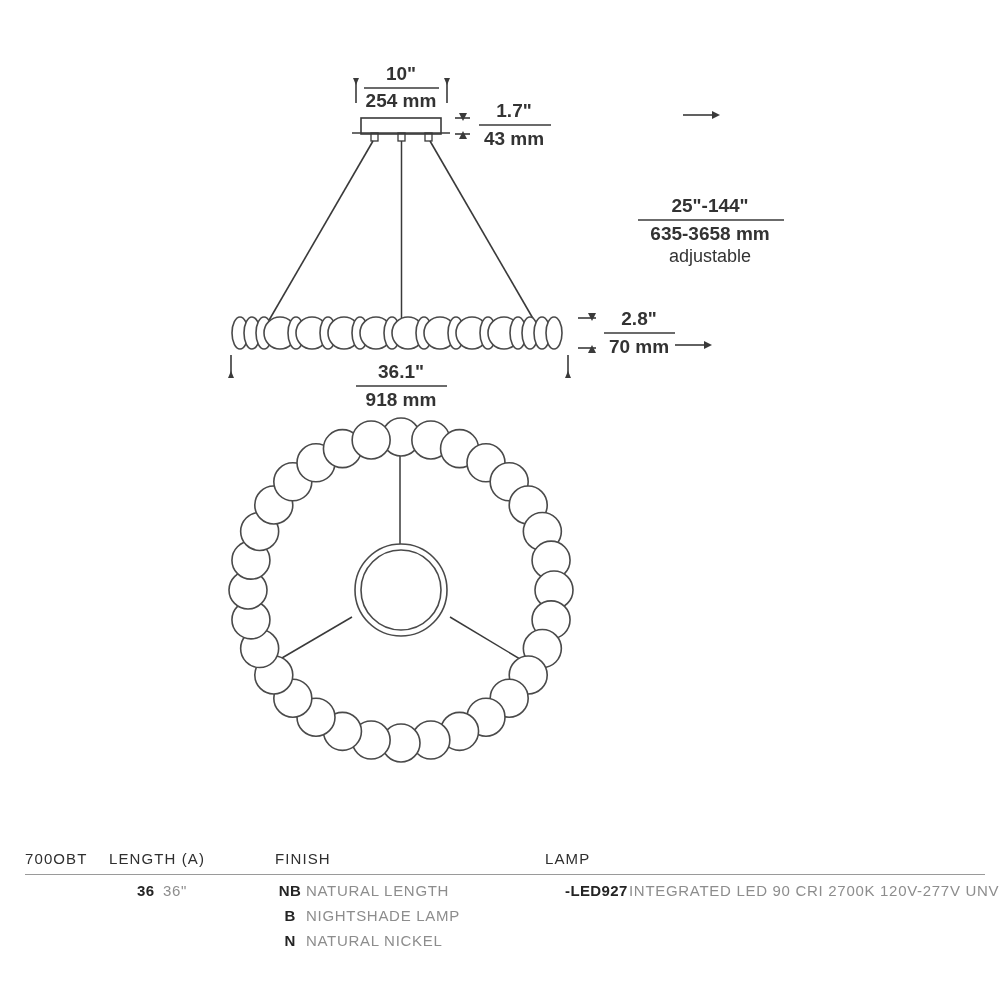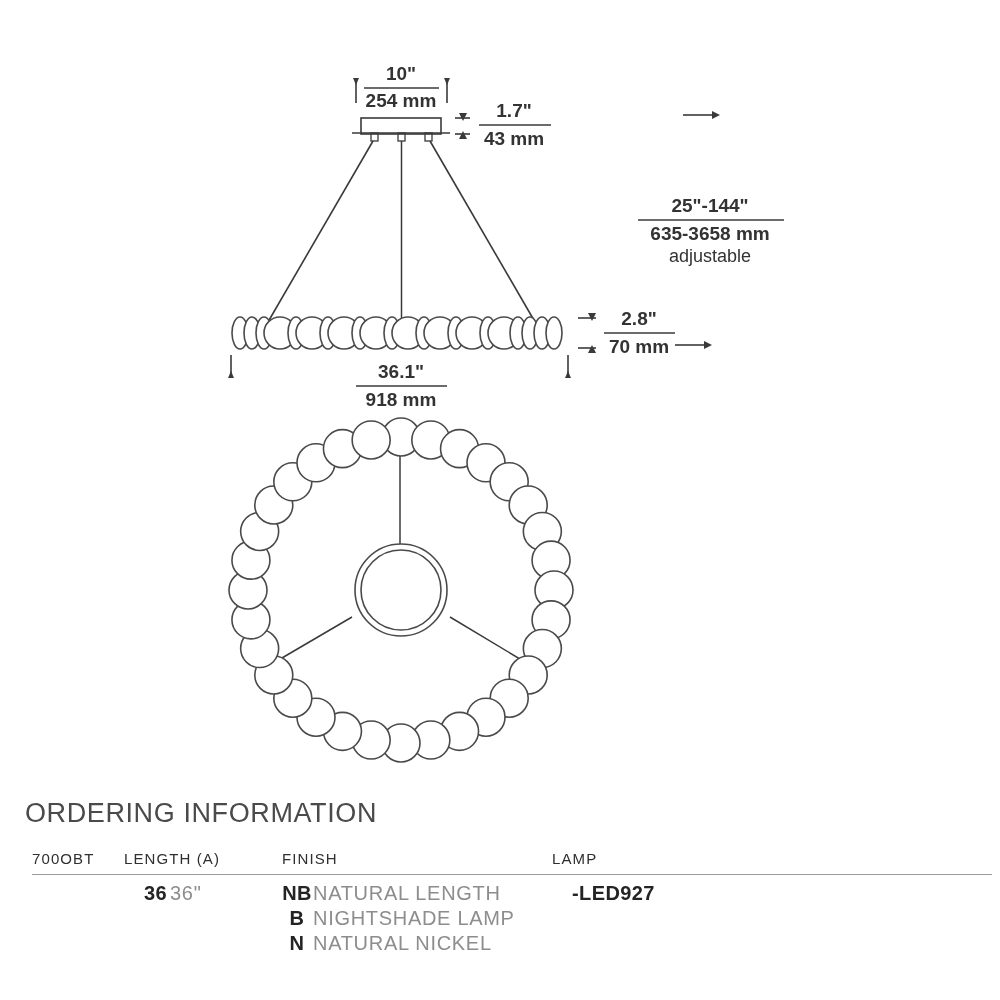--- a/index.html
+++ b/index.html
@@ -57,21 +57,20 @@
     font-size: 27px;
     font-weight: 400;
     letter-spacing: 0.6px;
     color: #4a4a4a;
   }
   .oi-table {
     position: absolute;
     left: 25px;
     top: 70px;
     width: 960px;
-    margin-left: 7px;
   }
   .oi-headrow {
     position: relative;
     height: 24px;
   }
   .oi-head {
     position: absolute;
     font-size: 15px;
     font-weight: 400;
     letter-spacing: 1.1px;
@@ -92,37 +91,37 @@
     top: 32px;
     width: 960px;
   }
   .oi-row {
     position: relative;
     height: 25px;
     white-space: nowrap;
   }
   .oi-cell {
     position: absolute;
-    font-size: 20px;
+    font-size: 15px;
     white-space: nowrap;
   }
   .code {
     font-weight: 700;
     color: #242424;
     letter-spacing: 0.4px;
   }
   .desc {
     font-weight: 400;
     color: #8d8d8d;
     letter-spacing: 0.7px;
   }
 
   
   .col-sku   { left: 0px; }
-  .col-len   { left: 92px; text-align: right; }
+  .col-len   { left: 84px; text-align: right; }
   .col-fin   { left: 250px; }
   .col-lamp  { left: 520px; }
 
   .len-code  { left: 112px; }
   .len-desc  { left: 138px; }
   .fin-code  { left: 250px; width: 30px; text-align: center; }
   .fin-desc  { left: 281px; }
   .lamp-code { left: 540px; }
   .lamp-desc { left: 604px; }
 </style>
@@ -271,40 +270,40 @@
         <circle cx="292.81" cy="481.81" r="19" class="bead"></circle>
         <circle cx="316.00" cy="462.79" r="19" class="bead"></circle>
         <circle cx="342.45" cy="448.65" r="19" class="bead"></circle>
         <circle cx="371.15" cy="439.94" r="19" class="bead"></circle>
       </g>
   </g>
 </svg>
 
 <div id="ordering">
 
-  <div class="oi-title">ORDERING INFORMATION</div>
 
   <div class="oi-table">
 
     <div class="oi-headrow">
       <div class="oi-head col-sku">700OBT</div>
       <div class="oi-head col-len">LENGTH (A)</div>
       <div class="oi-head col-fin">FINISH</div>
       <div class="oi-head col-lamp">LAMP</div>
       <div class="oi-rule"></div>
     </div>
 
     <div class="oi-body">
 
       <div class="oi-row">
         <div class="oi-cell code len-code">36</div>
         <div class="oi-cell desc len-desc">36"</div>
         <div class="oi-cell code fin-code">NB</div>
         <div class="oi-cell desc fin-desc">NATURAL LENGTH</div>
         <div class="oi-cell code lamp-code">-LED927</div>
+        <div class="oi-cell desc lamp-desc">INTEGRATED LED 90 CRI 2700K 120V-277V UNV</div>
       </div>
 
       <div class="oi-row">
         <div class="oi-cell code fin-code">B</div>
         <div class="oi-cell desc fin-desc">NIGHTSHADE LAMP</div>
       </div>
 
       <div class="oi-row">
         <div class="oi-cell code fin-code">N</div>
         <div class="oi-cell desc fin-desc">NATURAL NICKEL</div>

